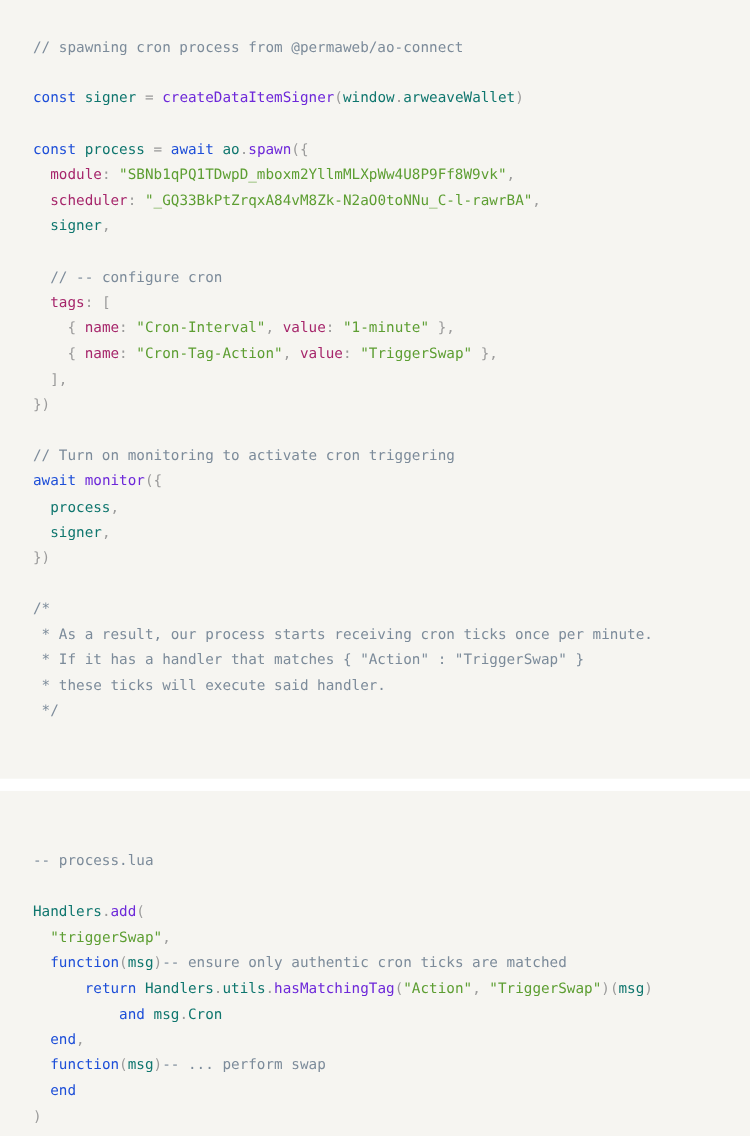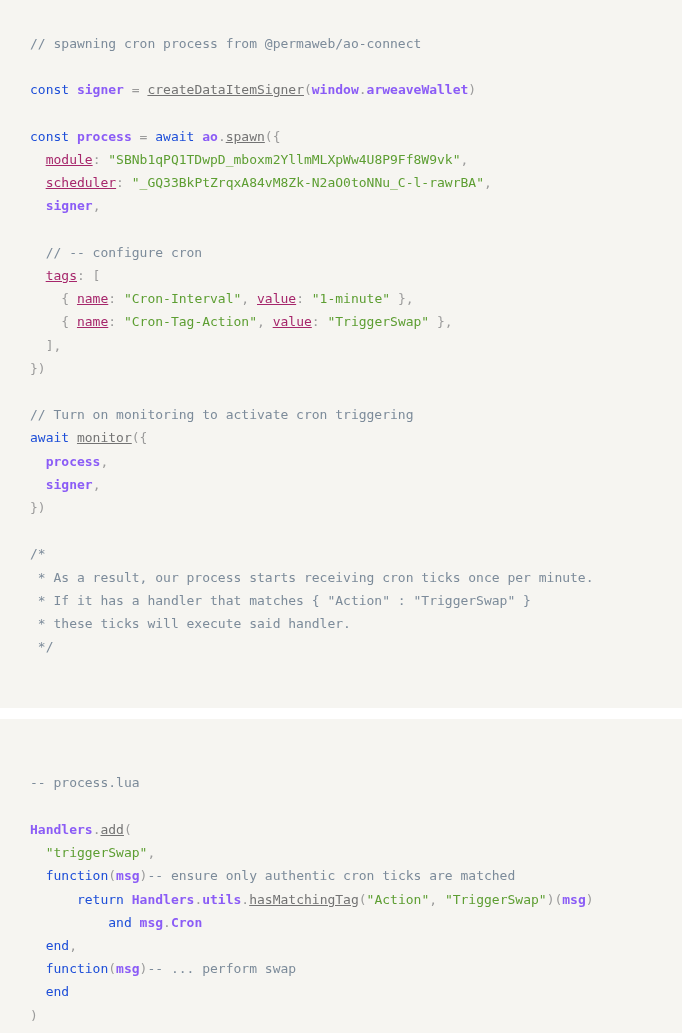--- a/index.html
+++ b/index.html
@@ -40,24 +40,24 @@
     white-space: pre;
     letter-spacing: 0px;
     tab-size: 2;
   }
   .ln { display: block; min-height: 23.2px; }
   .ln:empty:before { content: "\200b"; }
 
   
   .c  { color: #7c8b9a; }   
   .k  { color: #1d4ed8; }   
-  .fn { color: #737373; text-decoration: underline; }   
+  .fn { color: #6d28d9; }   
   .s  { color: #5d9e32; }   
-  .key{ color: #a6266b; text-decoration: underline; }   
-  .id { color: #8b5cf6; font-weight: bold; }   
+  .key{ color: #a6266b; }   
+  .id { color: #0f766e; }   
   .p  { color: #9b9b9b; }   
   .op { color: #9b9b9b; }   
 </style>
 </head>
 <body>
 
 <div class="page">
 
   <div class="code-block block-one">
     <pre class="code"><span class="ln"><span class="c">// spawning cron process from @permaweb/ao-connect</span></span><span class="ln"></span><span class="ln"><span class="k">const</span><span class="id"> signer </span><span class="op">=</span><span class="id"> </span><span class="fn">createDataItemSigner</span><span class="p">(</span><span class="id">window</span><span class="p">.</span><span class="id">arweaveWallet</span><span class="p">)</span></span><span class="ln"></span><span class="ln"><span class="k">const</span><span class="id"> process </span><span class="op">=</span><span class="id"> </span><span class="k">await</span><span class="id"> ao</span><span class="p">.</span><span class="fn">spawn</span><span class="p">({</span></span><span class="ln"><span class="id">  </span><span class="key">module</span><span class="p">:</span><span class="id"> </span><span class="s">"SBNb1qPQ1TDwpD_mboxm2YllmMLXpWw4U8P9Ff8W9vk"</span><span class="p">,</span></span><span class="ln"><span class="id">  </span><span class="key">scheduler</span><span class="p">:</span><span class="id"> </span><span class="s">"_GQ33BkPtZrqxA84vM8Zk-N2aO0toNNu_C-l-rawrBA"</span><span class="p">,</span></span><span class="ln"><span class="id">  signer</span><span class="p">,</span></span><span class="ln"></span><span class="ln"><span class="id">  </span><span class="c">// -- configure cron</span></span><span class="ln"><span class="id">  </span><span class="key">tags</span><span class="p">: [</span></span><span class="ln"><span class="id">    </span><span class="p">{ </span><span class="key">name</span><span class="p">:</span><span class="id"> </span><span class="s">"Cron-Interval"</span><span class="p">,</span><span class="id"> </span><span class="key">value</span><span class="p">:</span><span class="id"> </span><span class="s">"1-minute"</span><span class="p"> },</span></span><span class="ln"><span class="id">    </span><span class="p">{ </span><span class="key">name</span><span class="p">:</span><span class="id"> </span><span class="s">"Cron-Tag-Action"</span><span class="p">,</span><span class="id"> </span><span class="key">value</span><span class="p">:</span><span class="id"> </span><span class="s">"TriggerSwap"</span><span class="p"> },</span></span><span class="ln"><span class="id">  </span><span class="p">],</span></span><span class="ln"><span class="p">})</span></span><span class="ln"></span><span class="ln"><span class="c">// Turn on monitoring to activate cron triggering</span></span><span class="ln"><span class="k">await</span><span class="id"> </span><span class="fn">monitor</span><span class="p">({</span></span><span class="ln"><span class="id">  process</span><span class="p">,</span></span><span class="ln"><span class="id">  signer</span><span class="p">,</span></span><span class="ln"><span class="p">})</span></span><span class="ln"></span><span class="ln"><span class="c">/*</span></span><span class="ln"><span class="c"> * As a result, our process starts receiving cron ticks once per minute.</span></span><span class="ln"><span class="c"> * If it has a handler that matches { "Action" : "TriggerSwap" }</span></span><span class="ln"><span class="c"> * these ticks will execute said handler.</span></span><span class="ln"><span class="c"> */</span></span></pre>

